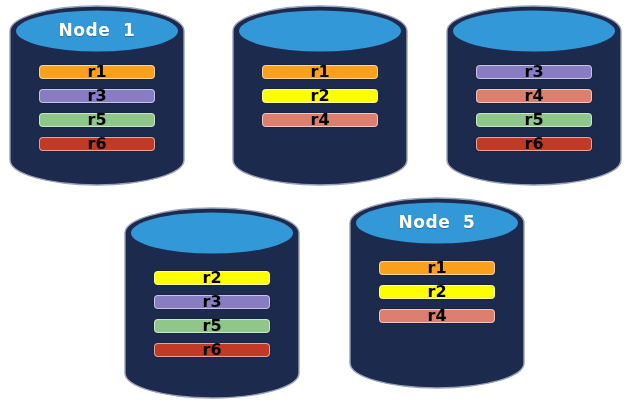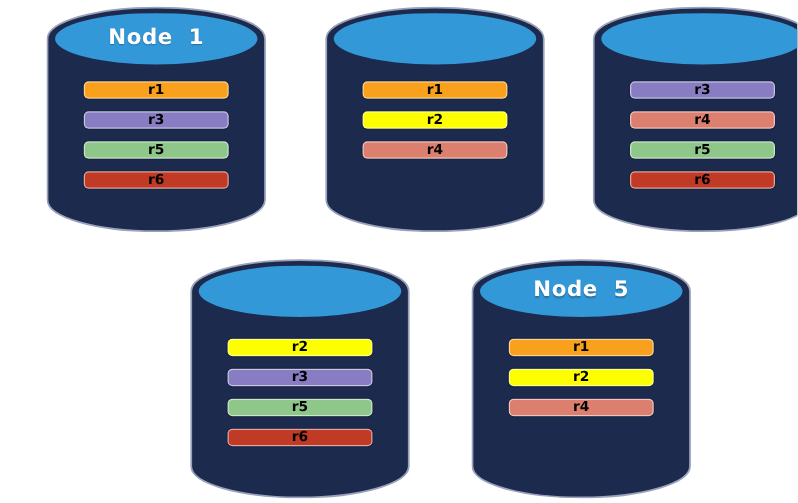--- a/index.html
+++ b/index.html
@@ -10,29 +10,28 @@
   }
   .canvas {
     position: relative;
     width: 638px;
     height: 402px;
     background: #ffffff;
     overflow: hidden;
   }
   .node {
     position: absolute;
-    margin-left: 28px;
   }
   .row-t { width: 176px; height: 181px; }
   .row-b { width: 176px; height: 192px; }
   .p1 { left: 9px;   top: 5px; }
   .p2 { left: 232px; top: 5px; }
   .p3 { left: 446px; top: 5px; }
   .p4 { left: 124px; top: 207px; }
-  .p5 { left: 349px; top: 207px; }
+  .p5 { left: 349px; top: 197px; }
   .node svg {
     position: absolute;
     left: 0; top: 0;
     width: 100%; height: 100%;
     display: block;
   }
   .cyl-body {
     fill: var(--body-color, #1C2A4D);
     stroke: var(--outline-color, #99A1BB);
     stroke-width: 1.4;
@@ -68,21 +67,21 @@
     height: 14px;
     border-radius: 4px;
     border: 1px solid rgba(255,255,255,0.55);
     display: flex;
     align-items: center;
     justify-content: center;
     box-shadow: 0 0 0 1px rgba(0,0,0,0.12);
   }
   .bar span {
     color: var(--bar-text-color, #000000);
-    font-size: 11px;
+    font-size: 16px;
     font-weight: 700;
     line-height: 12px;
   }
 </style>
 </head>
 <body>
 
 <div class="canvas">
 
   <div class="node row-t p1">

